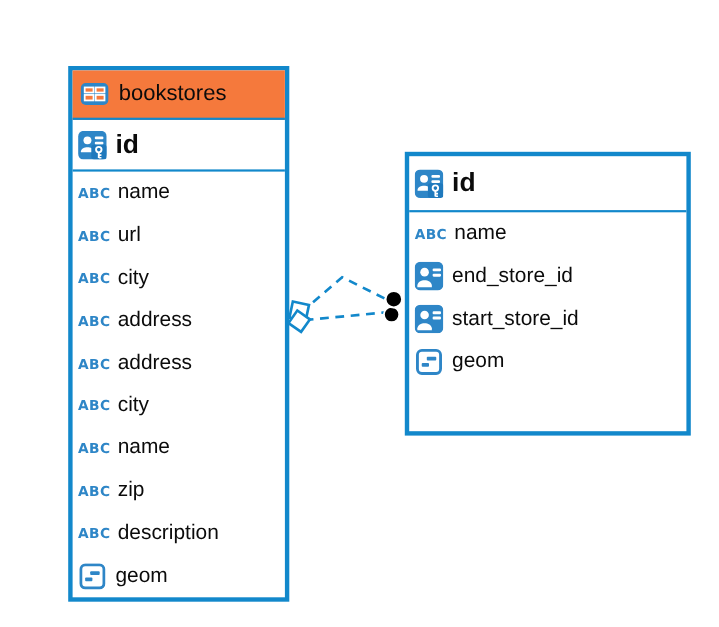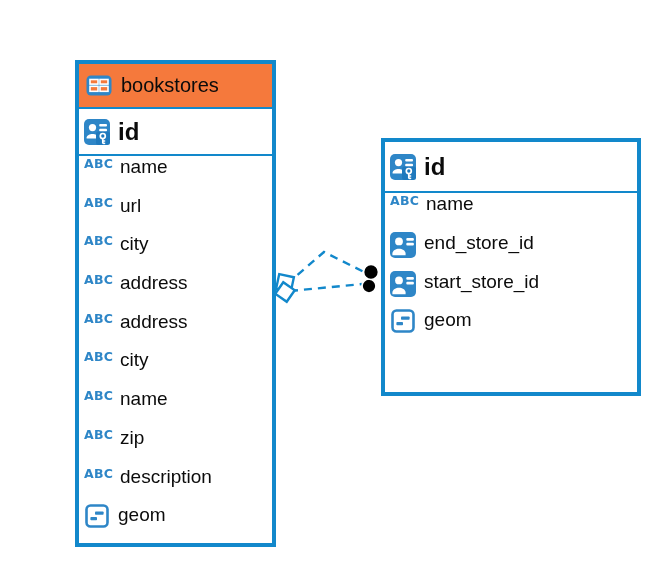--- a/index.html
+++ b/index.html
@@ -3,21 +3,21 @@
 <meta charset="utf-8">
 <style>
   html, body { margin: 0; padding: 0; }
   body {
     width: 654px; height: 570px;
     background: #ffffff;
     position: relative;
     font-family: "Liberation Sans", "DejaVu Sans", sans-serif;
     overflow: hidden;
   }
-  .erd-canvas { position: absolute; inset: 0; margin-left: 13px; }
+  .erd-canvas { position: absolute; inset: 0; }
 
   .db-table {
     position: absolute;
     box-sizing: border-box;
     border: 4px solid #1288cb;
     background: #ffffff;
   }
   #table-bookstores { left: 62px; top: 60px;  width: 201px; height: 487px; }
   #table-routes     { left: 368px; top: 138px; width: 260px; height: 258px; }
 
@@ -34,21 +34,21 @@
   .pk-row {
     display: flex; align-items: center; gap: 8px;
     padding: 0 5px;
     border-bottom: 2px solid #1288cb;
     font-weight: bold; font-size: 24px; color: #0b0b0b;
   }
   #table-bookstores .pk-row { height: 45px; }
   #table-routes     .pk-row { height: 49px; }
 
   .field-row {
-    display: flex; gap: 8px;
+    display: flex; align-items: center; gap: 8px;
     padding: 0 5px;
     font-size: 19px; color: #0b0b0b;
     white-space: nowrap;
   }
   #table-bookstores .field-row { height: 38.7px; }
   #table-routes     .field-row { height: 38.75px; }
 
   .type-abc {
     flex: 0 0 28px; width: 28px;
     color: #2e86c7;

